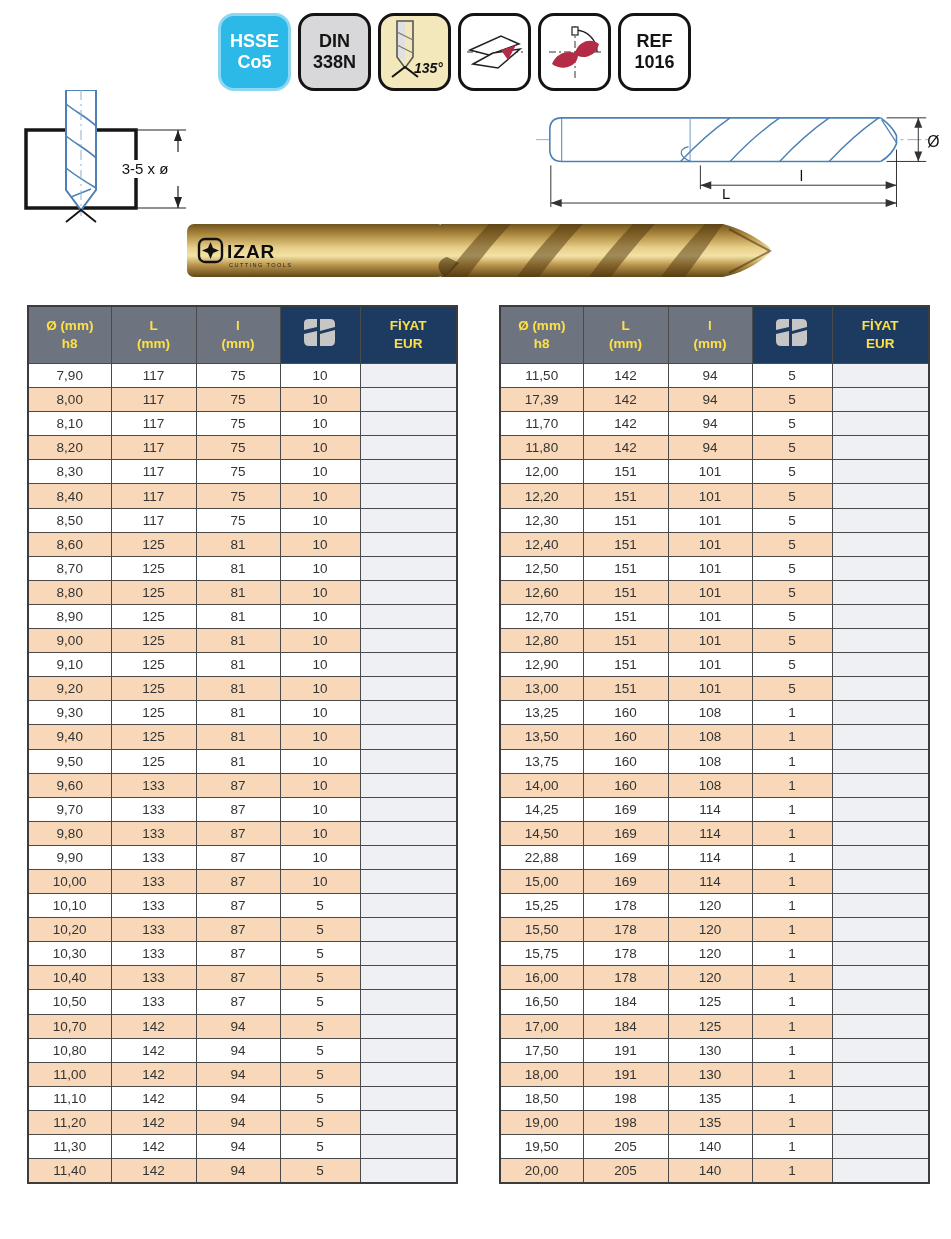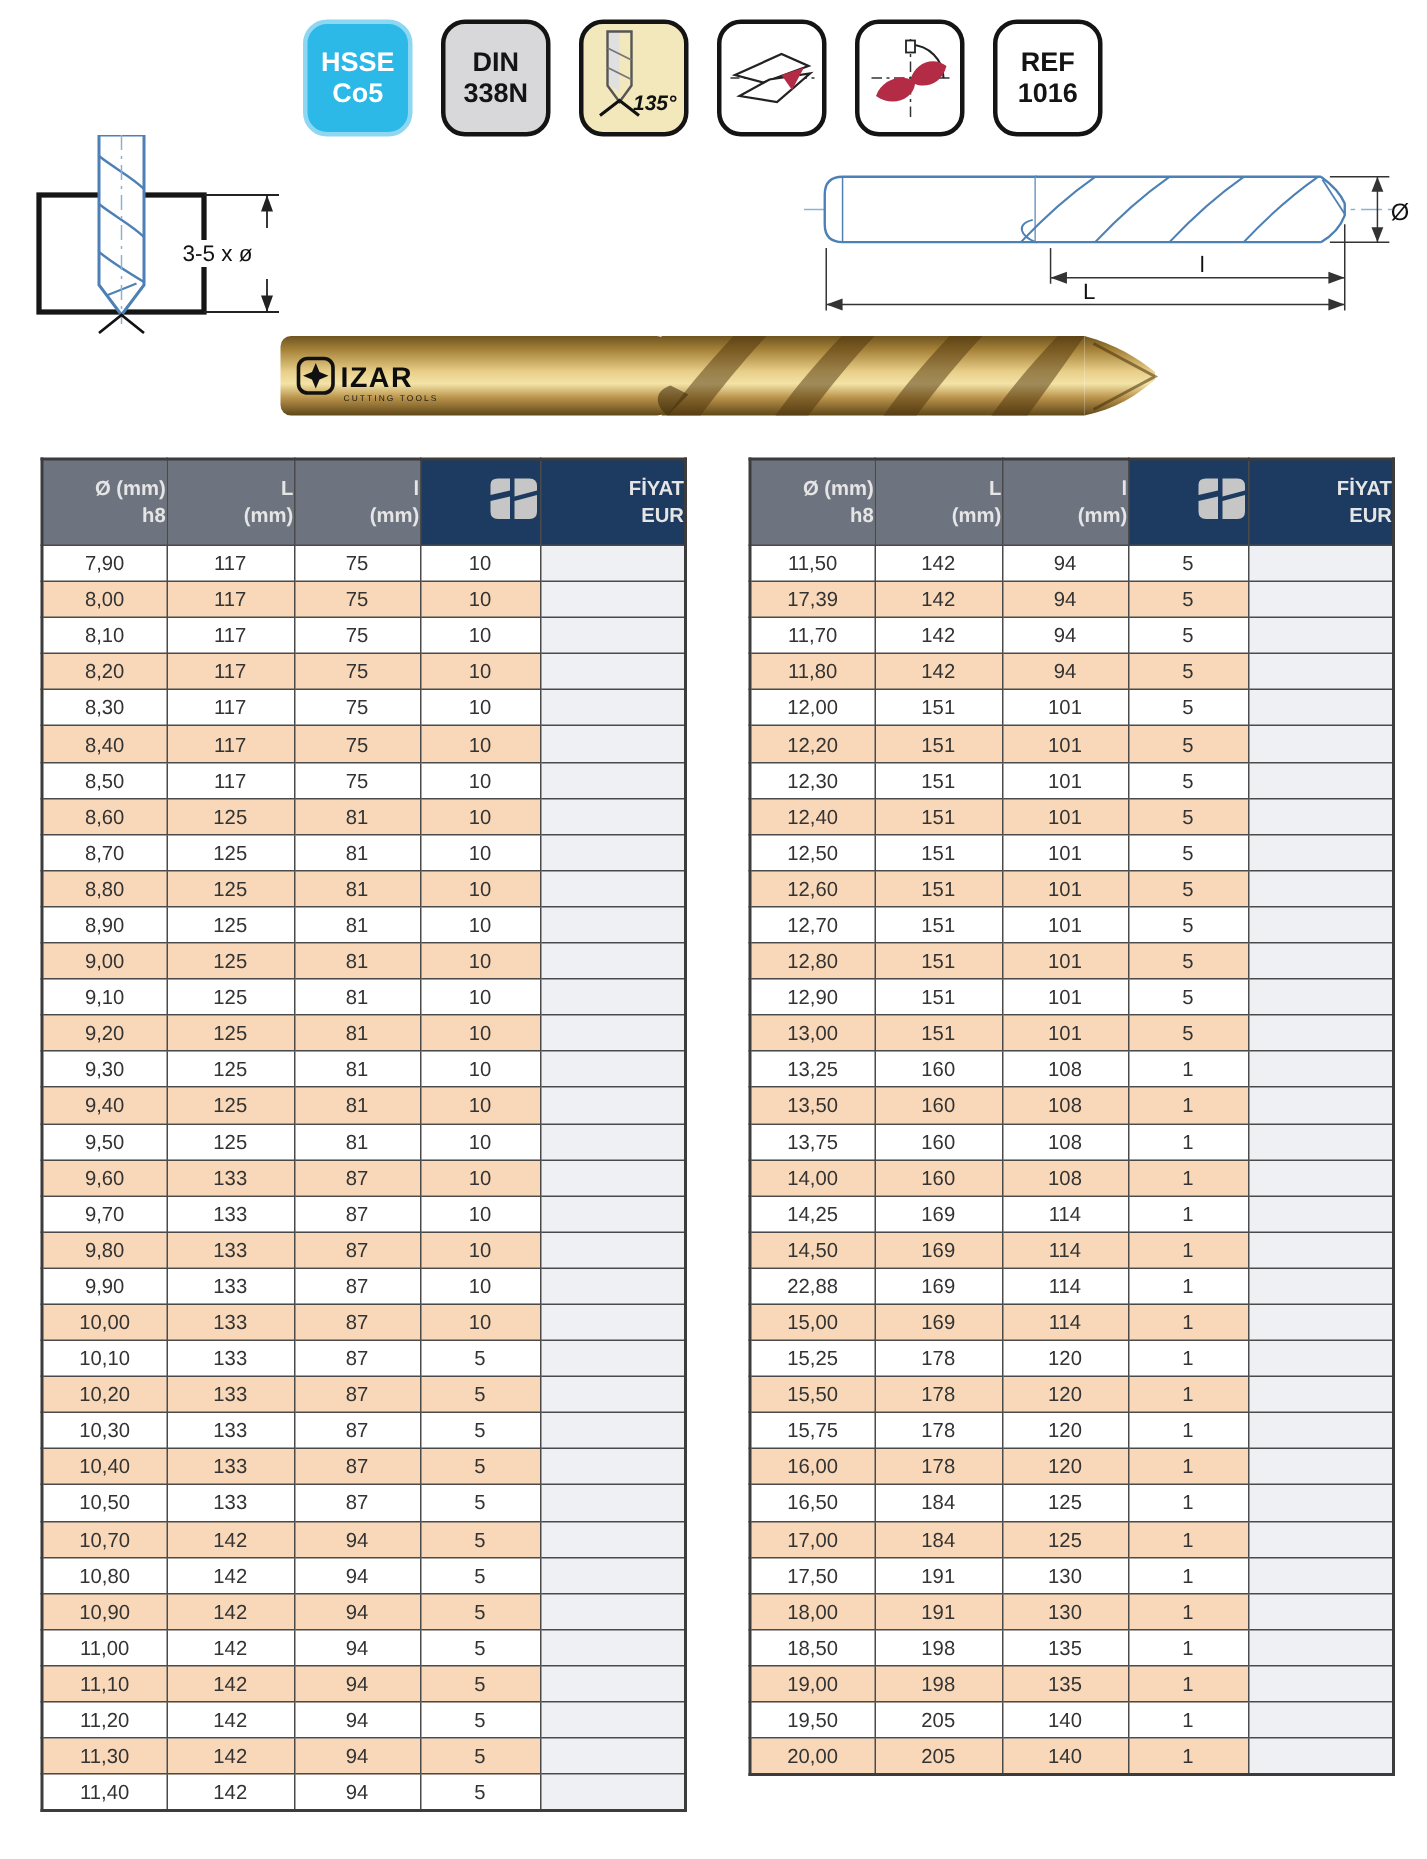--- a/index.html
+++ b/index.html
@@ -1,41 +1,41 @@
 <!DOCTYPE html>
 <html><head>
 <meta charset="utf-8">
 <style>
   html,body {margin:0; padding:0; background:#ffffff;}
   .canvas {position:relative; width:951px; height:1239px; background:#fff;
            font-family:"Liberation Sans", sans-serif; overflow:hidden;}
 
   
-  .badges {position:absolute; left:202px; top:13px; display:flex; gap:19px;}
+  .badges {position:absolute; left:218px; top:13px; display:flex; gap:7px;}
   .badge {width:73px; height:78px; box-sizing:border-box; border:3px solid #141414;
           border-radius:16px; background:#fff; display:flex; flex-direction:column;
           align-items:center; justify-content:center; text-align:center;
           font-weight:bold; font-size:18px; line-height:1.18; color:#141414;}
   .badge.cyan {background:#2cb9e8; color:#fff; border-color:#8ed7f2;}
   .badge.gray {background:#d8d8da;}
   .badge.cream {background:#f2e8bc; padding:0;font-style:italic;}
   .badge svg {display:block;}
 
   
   .depth-diagram {position:absolute; left:18px; top:90px;}
   .dim-diagram   {position:absolute; left:532px; top:98px;}
   .drill-photo   {position:absolute; left:183px; top:211px;}
 
   
   table.tbl {position:absolute; top:305px; border-collapse:collapse; table-layout:fixed;
              background:#fff; border:2px solid #3c3c3c;}
   table.tbl.left  {left:27px;}
   table.tbl.right {left:499px;}
   .tbl th, .tbl td {border:1px solid #4a4a4a; text-align:center; vertical-align:middle; padding:0;}
-  .tbl th {height:56px; background:#6d7480; color:#e5e5e5; font-weight:bold; font-size:13.5px; line-height:1.3;text-align:right;}
+  .tbl th {height:56px; background:#6d7480; color:#fde047; font-weight:bold; font-size:13.5px; line-height:1.3;}
   .tbl th.navy {background:#1d3a60;}
   .tbl th span {display:block;}
   .tbl td {height:23.1px; font-size:13.5px; color:#333;}
   .tbl tbody tr:nth-child(even) td {background:#f8d8b8;}
   .tbl tbody td.price {background:#eef0f3 !important;}
 </style>
 </head>
 <body>
 
 <div class="canvas">
@@ -390,27 +390,20 @@
           <td class="price"></td>
         </tr>
         <tr>
           <td>10,80</td>
           <td>142</td>
           <td>94</td>
           <td>5</td>
           <td class="price"></td>
         </tr>
         <tr>
-          <td>10,90</td>
-          <td>142</td>
-          <td>94</td>
-          <td>5</td>
-          <td class="price"></td>
-        </tr>
-        <tr>
           <td>11,00</td>
           <td>142</td>
           <td>94</td>
           <td>5</td>
           <td class="price"></td>
         </tr>
         <tr>
           <td>11,10</td>
           <td>142</td>
           <td>94</td>

